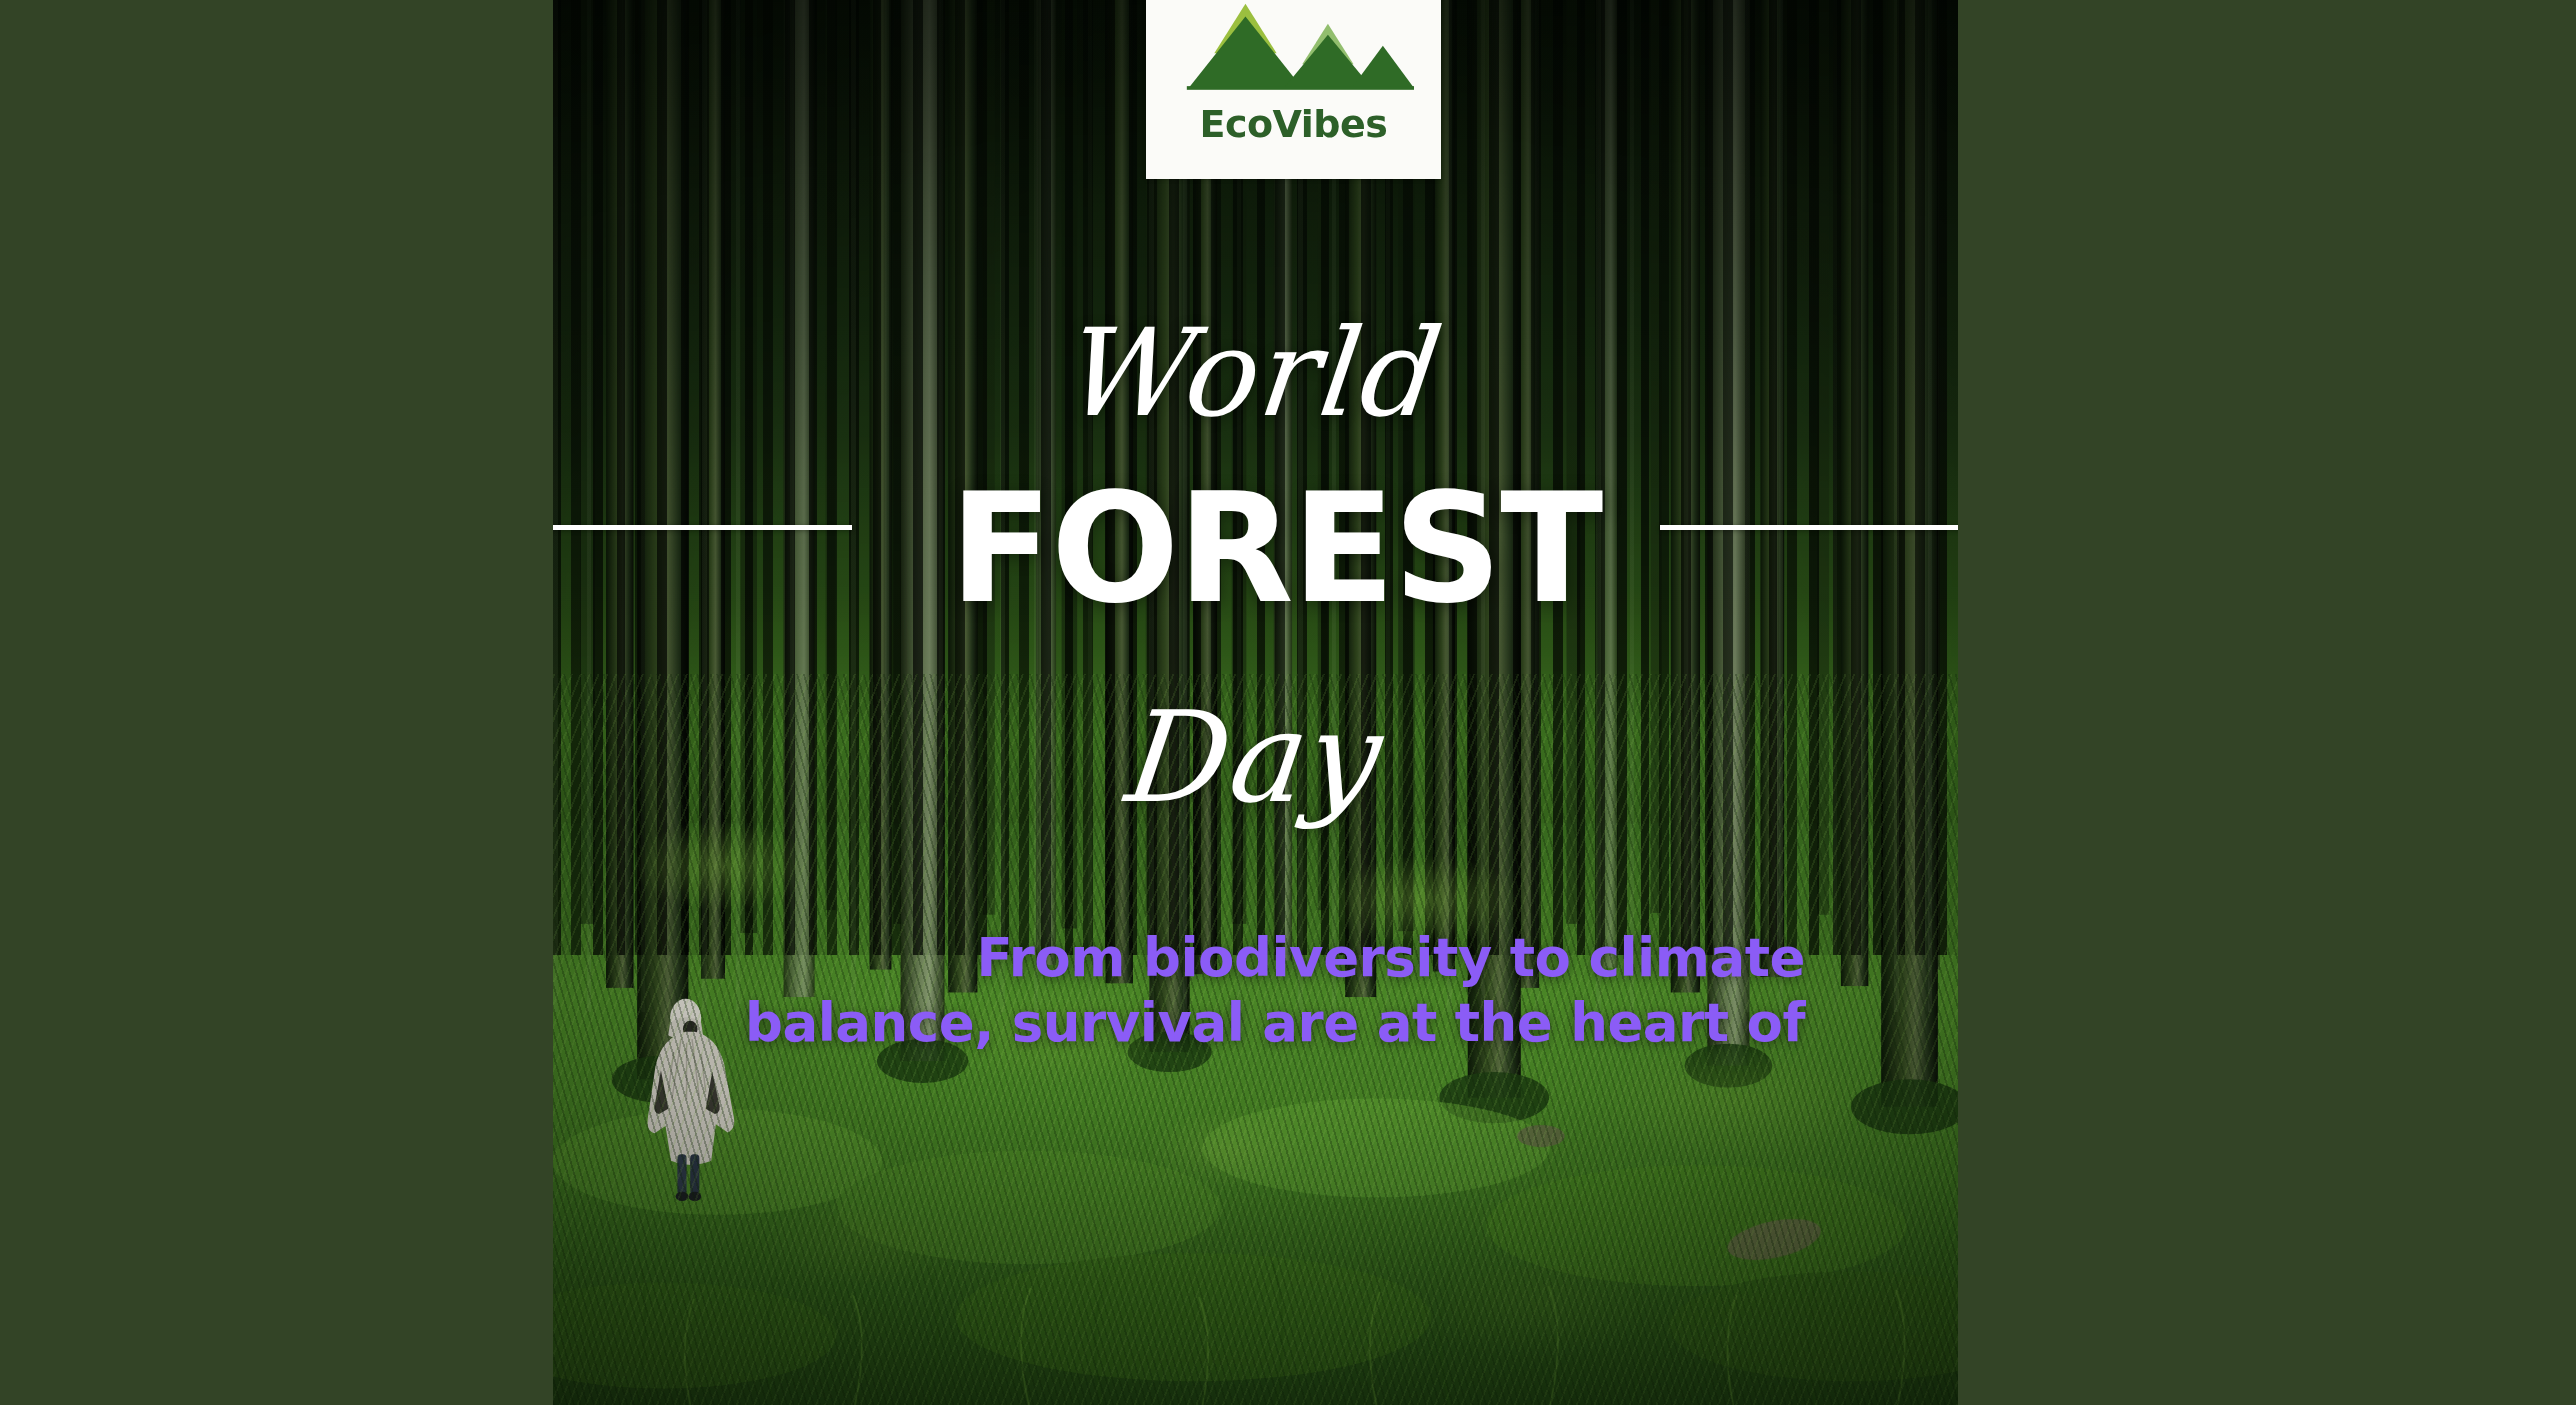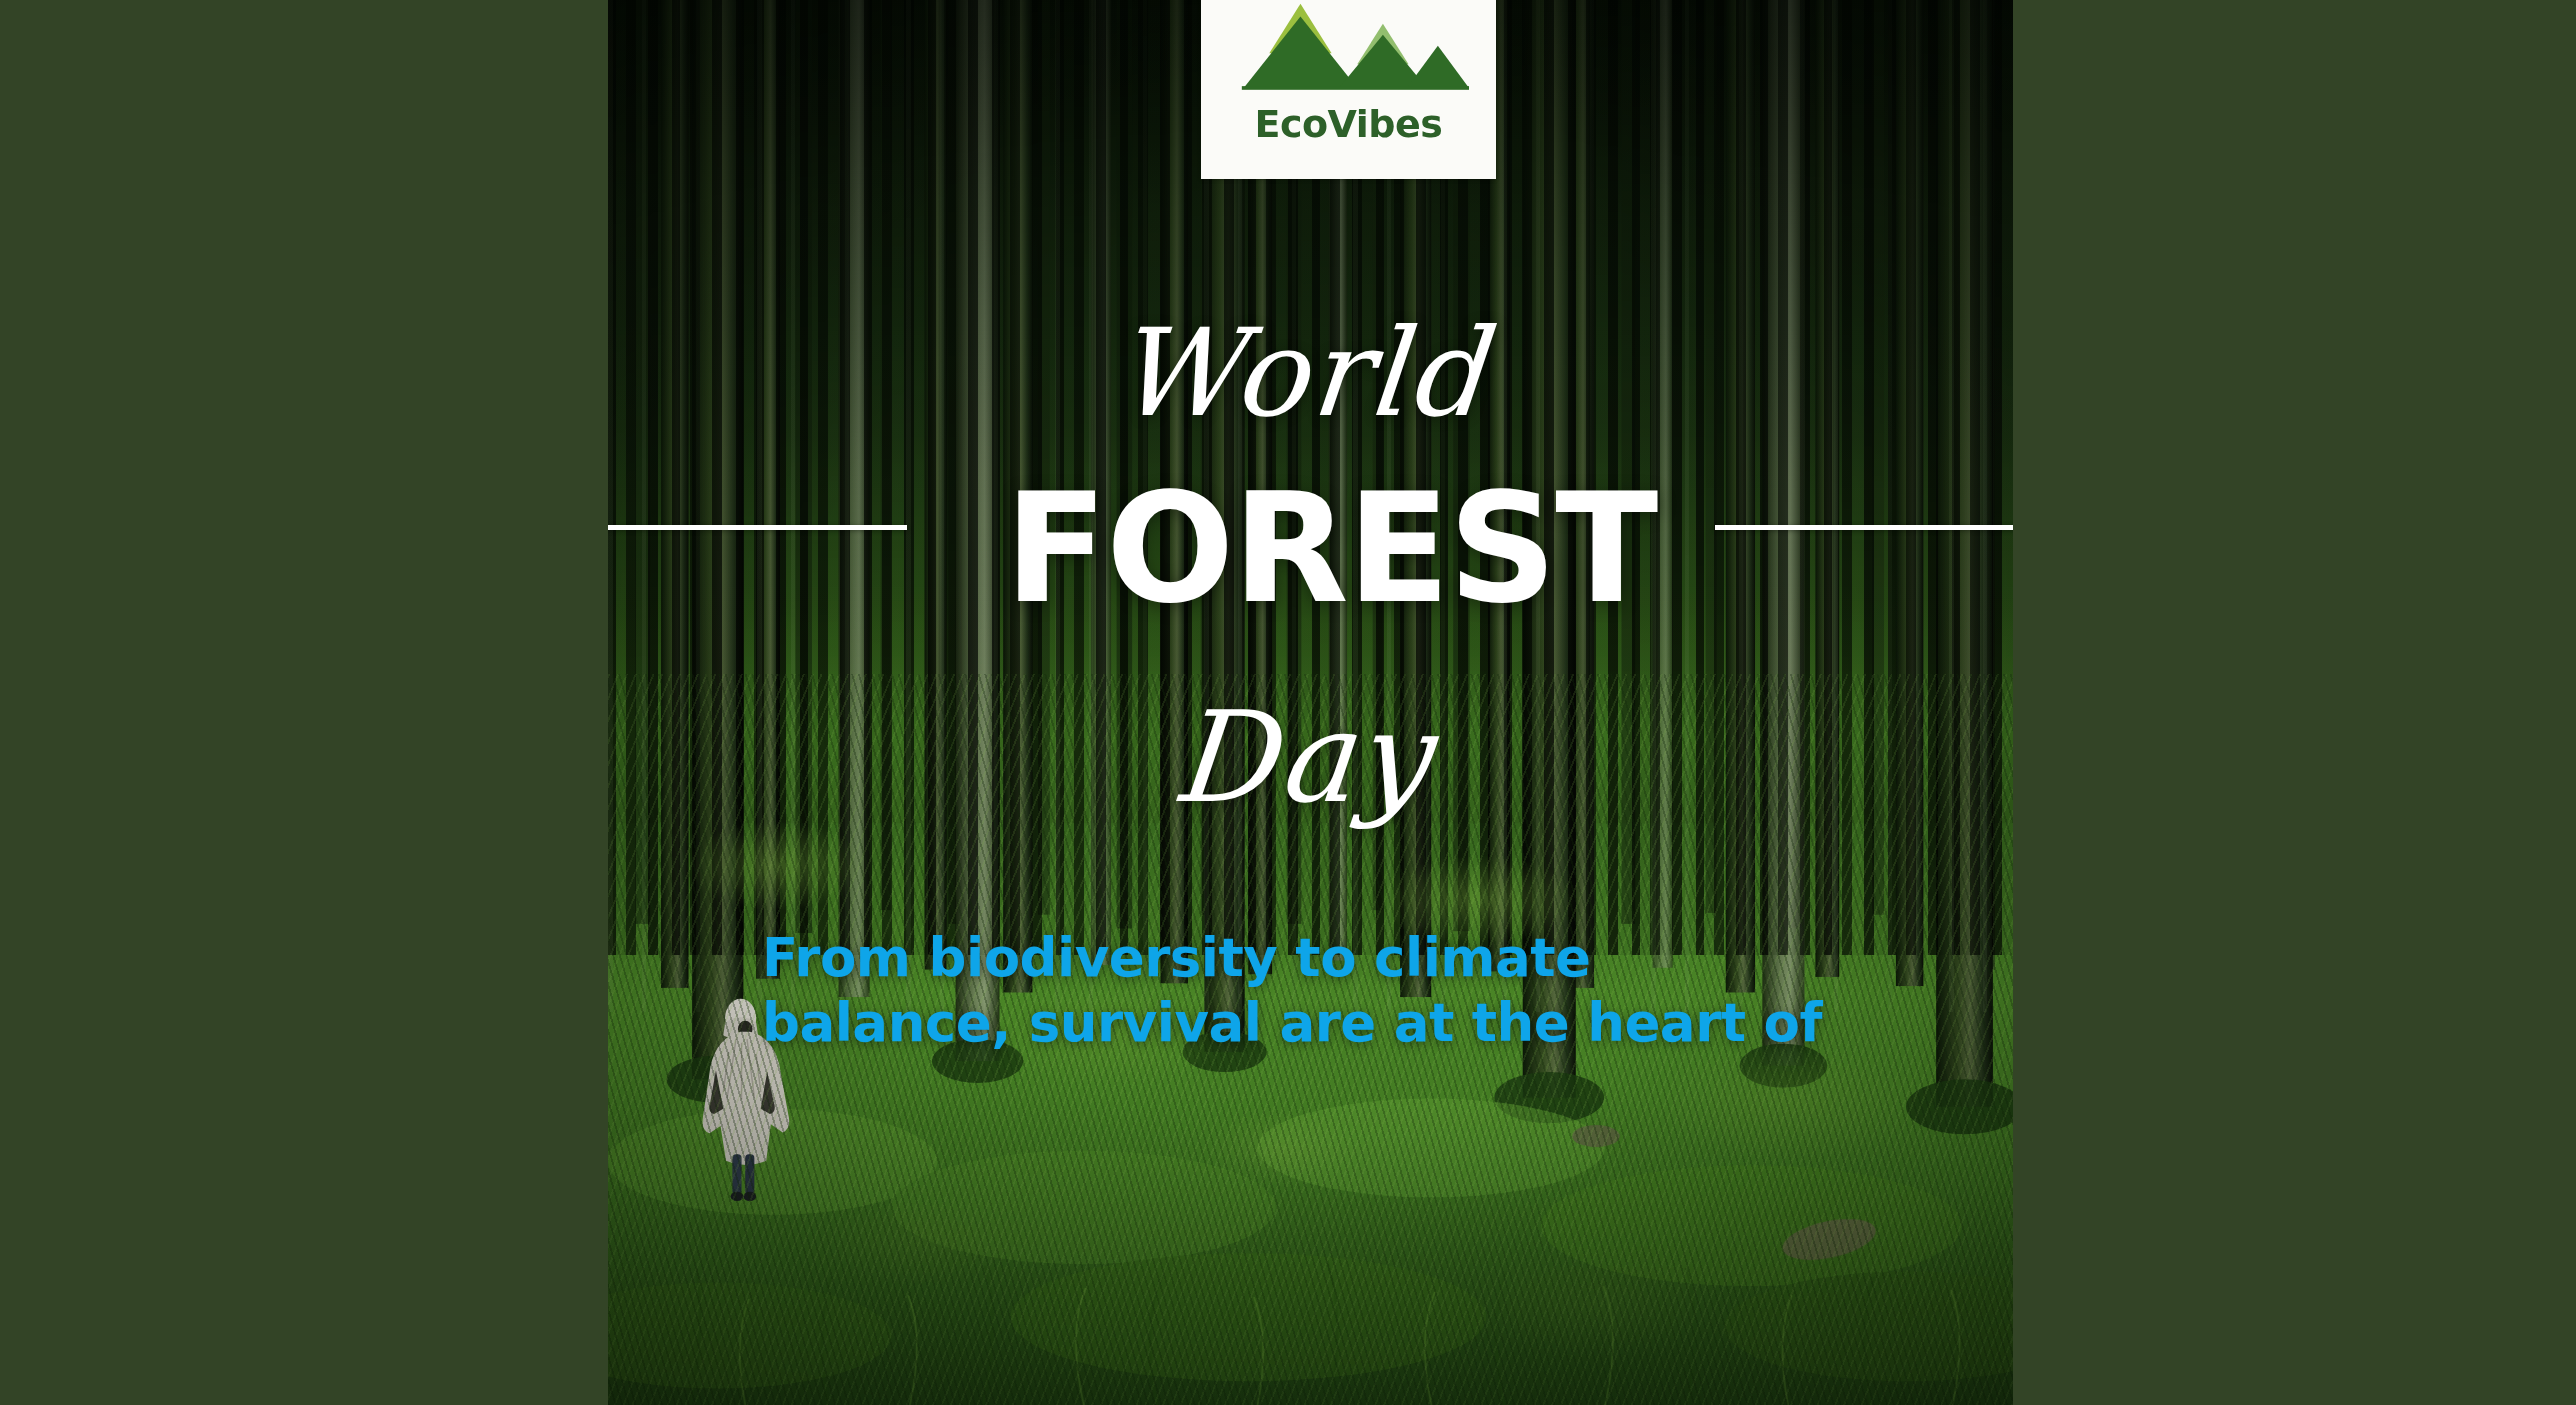--- a/index.html
+++ b/index.html
@@ -13,21 +13,21 @@
 
   #stage {
     position:relative;
     width:2576px; height:1405px;
     background:#334426;
   }
 
   
   #post {
     position:absolute;
-    left:608px; top:0;
+    left:553px; top:0;
     width:1405px; height:1405px;
     overflow:hidden;
     background:#0c1508;
   }
 
   
   #photo {
     position:absolute; inset:0;
     overflow:hidden;
   }
@@ -173,22 +173,22 @@
     box-shadow:0 0.9px 4.6px rgba(0,0,0,.35);
   }
   #rule-left  { left:-588px; width:887px; }
   #rule-right { left:1107px; width:887px; }
 
   
   #tagline {
     position:absolute;
     left:154px; width:1098px;
     top:926px;
-    text-align:left;
-    color:#0ea5e9;
+    text-align:right;
+    color:#8b5cf6;
     font-family:"DejaVu Sans", sans-serif;
     font-weight:700;
     font-size:53px;
     line-height:1.22;
     letter-spacing:-0.5px;
     text-shadow:0 1.8px 11px rgba(0,0,0,.45);
   }
   #tagline span { display:block; }
 </style>
 </head>

